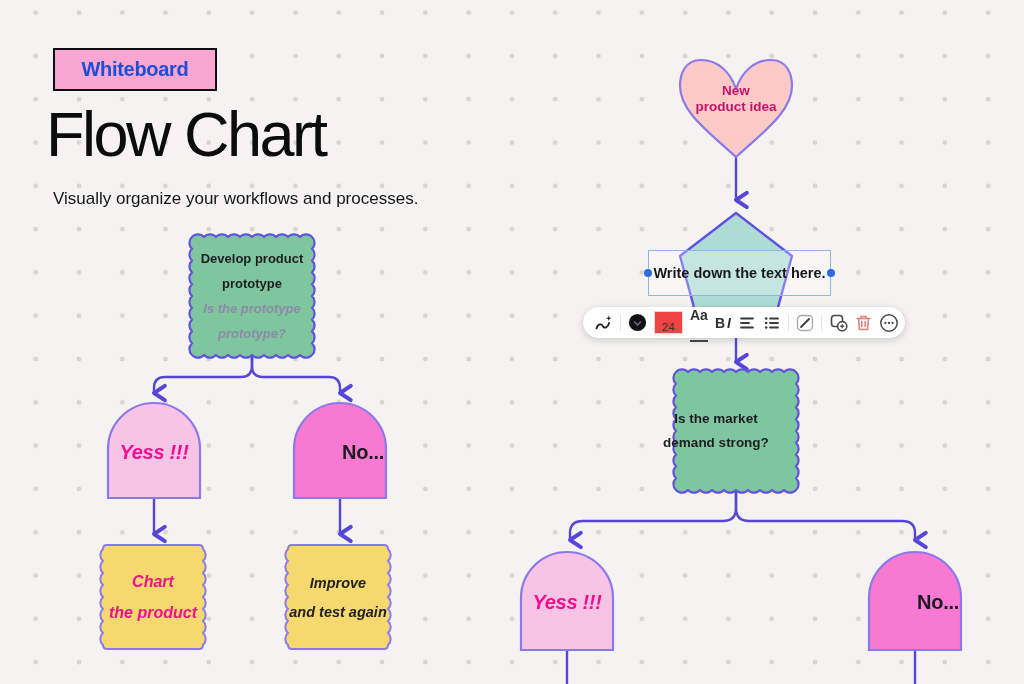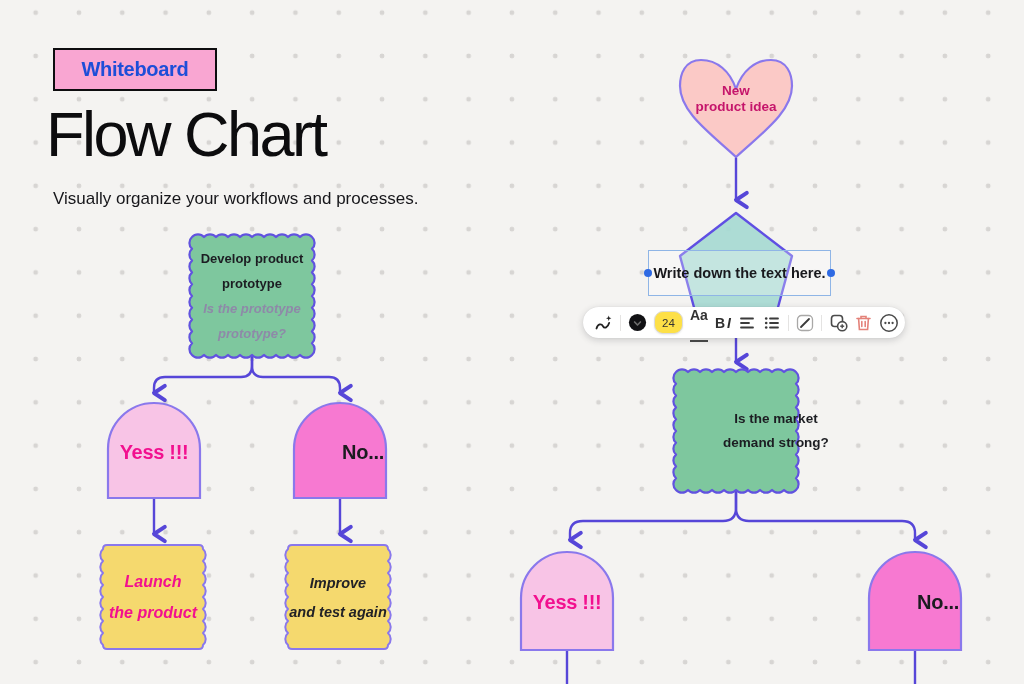--- a/index.html
+++ b/index.html
@@ -24,21 +24,21 @@
     font-size:63px;font-weight:normal;color:#0c0c0e;letter-spacing:-2.5px;line-height:76px;
   }
   .subtitle{left:53px;top:189px;width:450px;font-size:17px;font-weight:500;color:#16161a;}
   
   .stamp-text{width:120px;height:118px;display:flex;flex-direction:column;justify-content:center;text-align:center;line-height:25px;font-size:13px;}
   .stamp-text .b{font-weight:bold;color:#1c1d22;}
   .stamp-text .q{font-style:italic;font-weight:600;color:#8e89a8;}
   .stamp-text-2{width:120px;height:118px;display:flex;flex-direction:column;justify-content:center;text-align:center;line-height:24px;font-size:13.5px;font-weight:bold;color:#1c1d22;}
   .heart-text{left:680px;top:83px;width:112px;text-align:center;font-size:13.5px;font-weight:bold;color:#c5156b;line-height:16px;}
   .arch-label{width:92px;text-align:center;font-size:20px;font-weight:bold;letter-spacing:-0.3px;}
-  .pink-text{color:#f2108f;}
+  .pink-text{color:#f2108f;font-style:italic;}
   .dark-text{color:#1b1b1f;margin-left:23px;}
   .note-text{width:100px;height:104px;display:flex;flex-direction:column;justify-content:center;align-items:center;gap:13px;text-align:center;font-style:italic;}
   .note-left{font-size:16px;font-weight:bold;color:#f2108f;}
   .note-right{font-size:14.5px;font-weight:600;color:#222226;}
   
   .selection{
     left:648px;top:250px;width:183px;height:46px;box-sizing:border-box;
     border:1.5px solid #8fb5e6;background:rgba(255,255,255,0.28);
     display:flex;align-items:center;justify-content:center;
     font-size:14.5px;font-weight:bold;color:#19191d;
@@ -48,21 +48,21 @@
   .handle.right{right:-5px;}
   
   .toolbar{
     left:583px;top:307px;width:322px;height:31px;
     background:#ffffff;border-radius:16px;
     box-shadow:0 2px 7px rgba(40,40,50,0.20), 0 0 1px rgba(0,0,0,0.12);
     display:flex;align-items:center;gap:7px;padding:0 11px;box-sizing:border-box;
   }
   .tb-btn{display:flex;align-items:center;justify-content:center;height:24px;cursor:pointer;flex:0 0 auto;}
   .tb-div{width:1px;height:16px;background:#e4e3e2;flex:0 0 auto;}
-  .fontsize{width:27px;height:21px;border:1px solid #dcdbda;border-radius:9px;background:#fde047;box-shadow:0 1px 2px rgba(0,0,0,0.08);font-size:11.5px;color:#333;display:flex;align-items:center;justify-content:center;}
+  .fontsize{width:27px;height:21px;border:1px solid #dcdbda;border-radius:1px;background:#ef4444;box-shadow:0 1px 2px rgba(0,0,0,0.08);font-size:11.5px;color:#333;display:flex;align-items:flex-end;justify-content:center;}
   .fontbtn{font-size:14px;font-weight:bold;color:#333;border-bottom:2px solid #454545;padding-bottom:12px;line-height:15px;}
   .bi{font-size:14px;color:#2f2f2f;}
   .bi .b{font-weight:bold;}
   .bi .i{font-style:italic;font-weight:600;margin-left:2px;}
 </style>
 </head>
 <body>
 
 <div class="canvas">
 
@@ -133,34 +133,34 @@
     <div class="b">Develop product</div>
     <div class="b">prototype</div>
     <div class="q">Is the prototype</div>
     <div class="q">prototype?</div>
   </div>
 
   <div class="abs arch-label pink-text" style="left:108px;top:441px;">Yess !!!</div>
   <div class="abs arch-label dark-text" style="left:294px;top:441px;">No...</div>
 
   <div class="abs note-text note-left" style="left:103px;top:545px;">
-    <div>Launch</div>
+    <div>Chart</div>
     <div>the product</div>
   </div>
   <div class="abs note-text note-right" style="left:288px;top:545px;">
     <div>Improve</div>
     <div>and test again</div>
   </div>
 
   <div class="abs heart-text">
     <div>New</div>
     <div>product idea</div>
   </div>
 
-  <div class="abs stamp-text-2" style="left:716px;top:372px;">
+  <div class="abs stamp-text-2" style="left:656px;top:372px;">
     <div>Is the market</div>
     <div>demand strong?</div>
   </div>
 
   <div class="abs arch-label pink-text" style="left:521px;top:591px;">Yess !!!</div>
   <div class="abs arch-label dark-text" style="left:869px;top:591px;">No...</div>
 
   <div class="abs selection">
     <span class="handle left"></span>
     <span>Write down the text here.</span>

